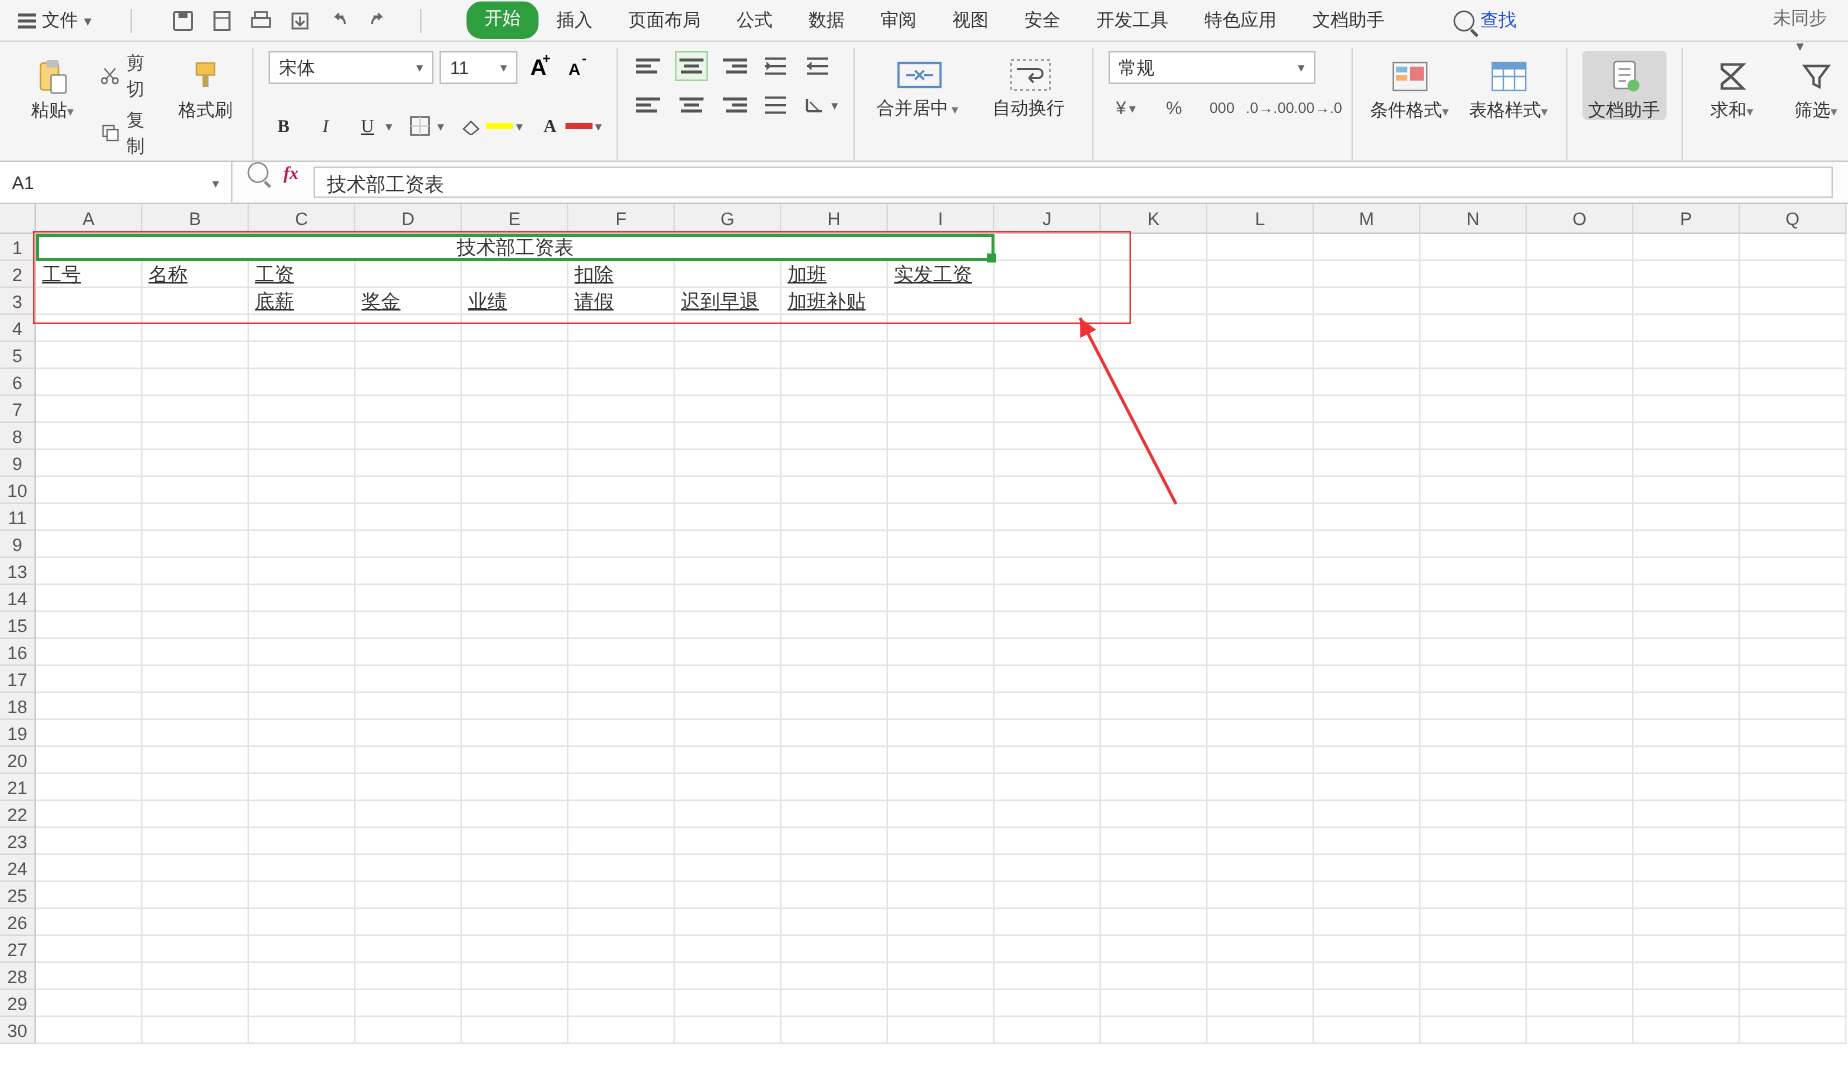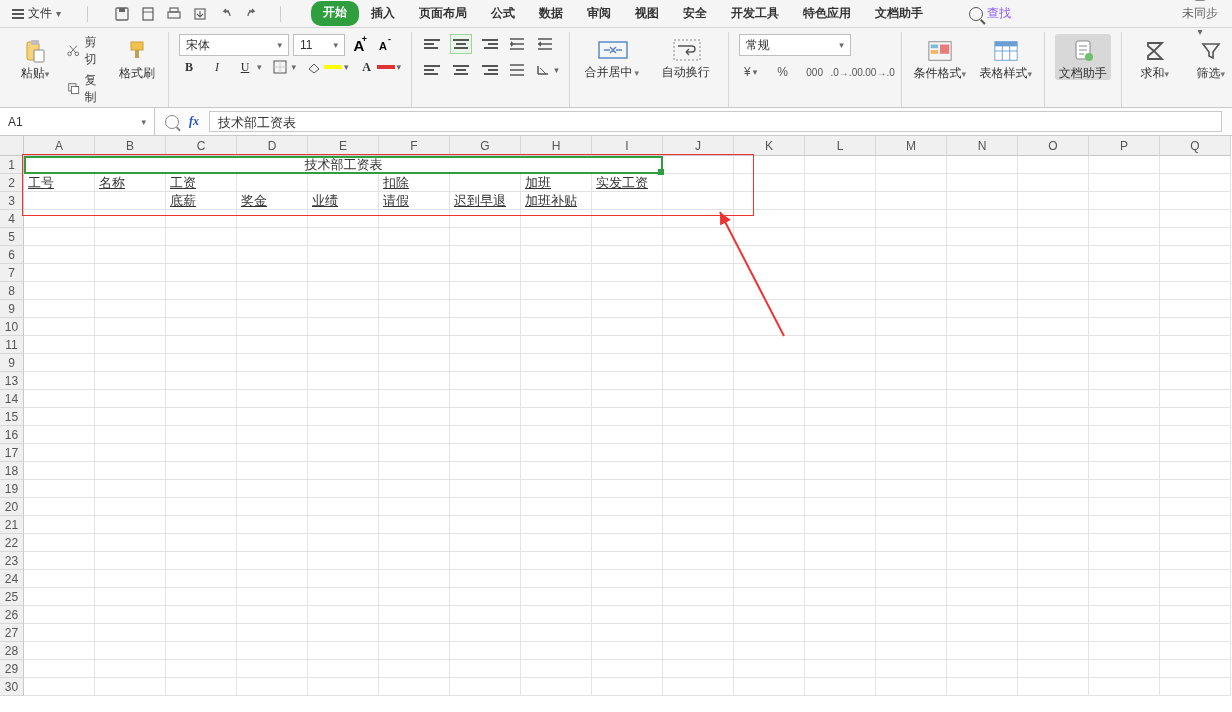--- a/index.html
+++ b/index.html
@@ -34,29 +34,29 @@
   .menu-file .ham span { content:""; position:absolute; left:0; right:0; height:2px; background:#555;}
   .menu-file .ham::before{top:0;}
   .menu-file .ham span{top:4px;}
   .menu-file .ham::after{top:8px;}
   .menu-dd { font-size:10px; color:#666; }
 
   .qat { display:flex; gap:10px; margin-left:6px; }
   .qat .ic, .sync .ic { width:16px; height:16px; display:inline-block; position:relative; }
   .qat-sep { width:1px; height:16px; background:#ccc; }
 
-  .tabs { display:flex; gap:0; margin-left:10px;font-weight:bold; }
+  .tabs { display:flex; gap:0; margin-left:10px; }
   .tab {
     padding: 4px 12px; cursor:pointer; color:#333;
   }
   .tab.active {
     background:#2e9e3f; color:#fff; border-radius:10px; padding:3px 12px;
   }
 
-  .menu-search { display:flex; align-items:center; gap:4px; margin-left:14px; color:#8b5cf6; cursor:pointer;}
+  .menu-search { display:flex; align-items:center; gap:4px; margin-left:14px; color:#1d4ed8; cursor:pointer;}
   .menu-search .mag { width:14px; height:14px; border:1.5px solid #555; border-radius:50%; position:relative;}
   .menu-search .mag::after{content:""; position:absolute; width:6px; height:1.5px; background:#555; bottom:-3px; right:-4px; transform:rotate(45deg);}
 
   .sync { margin-left:auto; display:flex; align-items:center; gap:4px; color:#666; padding-right:8px; cursor:pointer;flex-direction:column;}
   .cloud { width:16px; height:10px; border:1.5px solid #888; border-radius:6px; position:relative;}
   .cloud::before{content:""; position:absolute; width:7px;height:7px;border:1.5px solid #888;border-radius:50%; top:-5px; left:3px; background:#f5f5f5;}
 
   
   .ribbon {
     height: 80px;
@@ -78,21 +78,21 @@
     gap:2px; width:46px; padding-top:4px; cursor:pointer;
   }
   .big-btn .bic { width:26px; height:26px; display:flex; align-items:center; justify-content:center;}
   .big-btn .lbl { font-size:12px; line-height:14px; text-align:center;}
   .dd-small{font-size:9px;color:#777;}
   .mini-col { display:flex; flex-direction:column; gap:4px; justify-content:center;}
   .mini-item { display:flex; align-items:center; gap:4px; cursor:pointer; font-size:12px; color:#444;}
   .mini-item .mic{ width:16px; height:16px; display:inline-block; position:relative;}
 
   
-  .font-group { flex-direction:column; gap:1px; }
+  .font-group { flex-direction:column; gap:18px; }
   .font-row1 { display:flex; gap:4px; align-items:center;}
   .combo {
     height:22px; border:1px solid #bfbfbf; background:#fff;
     display:flex; align-items:center; padding:0 6px; font-size:12px; gap:6px;
   }
   .combo .ar{font-size:9px;color:#666;margin-left:auto;}
   .font-name{width:110px;}
   .font-size{width:52px;}
   .aplus, .aminus{ width:20px; height:22px; border:0; background:transparent; font-weight:bold; cursor:pointer; position:relative;}
   .aplus::after{content:"A"; font-size:15px;}
@@ -119,42 +119,42 @@
   .al-btn.sel{border:1px solid #9fd39f;background:#e8f5e8;}
 
   
   .mw-group{}
   .mw-big{ display:flex; flex-direction:column; align-items:center; gap:2px; width:64px; padding-top:4px; cursor:pointer;}
   .mw-big .ic{width:28px;height:24px;}
   .mw-big .lbl{font-size:12px; display:flex; align-items:center; gap:2px;}
 
   
   .num-group{flex-direction:column; gap:6px;}
-  .num-combo{width:112px;}
+  .num-combo{width:138px;}
   .num-row{display:flex; gap:8px;}
   .num-btn{width:24px;height:20px;display:flex;align-items:center;justify-content:center;cursor:pointer;font-size:12px;color:#555;}
 
   
   .style-big{width:56px;}
   .active-bg{ background:#d8d8d8; border-radius:3px; }
 
   
   .fx-bar{
     height:28px; border-bottom:1px solid #c9c9c9;
     display:flex; align-items:stretch;
     background:#fcfcfc;
   }
   .name-box{
     width:155px; border-right:1px solid #c9c9c9;
     display:flex; align-items:center; padding:0 8px;
     background:#fff; font-size:12px;
     justify-content:space-between;
   }
   .name-box .ar{font-size:9px;color:#666;}
-  .fx-ctrls{ display:flex; align-items:center; gap:10px; padding:0 10px; color:#1d4ed8;}
+  .fx-ctrls{ display:flex; gap:10px; padding:0 10px; color:#be185d;}
   .fx-ctrls .mag{width:14px;height:14px;border:1.5px solid #888;border-radius:50%;position:relative;}
   .fx-ctrls .mag::after{content:"";position:absolute;width:5px;height:1.5px;background:#888;bottom:-2px;right:-3px;transform:rotate(45deg);}
   .fx-sym{font-style:italic;font-family:"Times New Roman",serif;font-weight:bold;}
   .fx-input{flex:1; border:1px solid #c9c9c9; margin:3px 10px 3px 0; background:#fff; padding:2px 8px; font-size:13px;}
 
   
   .sheet{ position:relative; display:flex; height:calc(712px - 28px - 80px - 28px); }
   .corner{width:24px;height:20px;border-right:1px solid #c9c9c9;border-bottom:1px solid #c9c9c9;background:#f0f0f0;}
   .col-headers{display:flex;}
   .ch{height:20px;border-right:1px solid #d8d8d8;border-bottom:1px solid #c9c9c9;background:#f0f0f0;display:flex;align-items:center;justify-content:center;font-size:12px;color:#555;}

